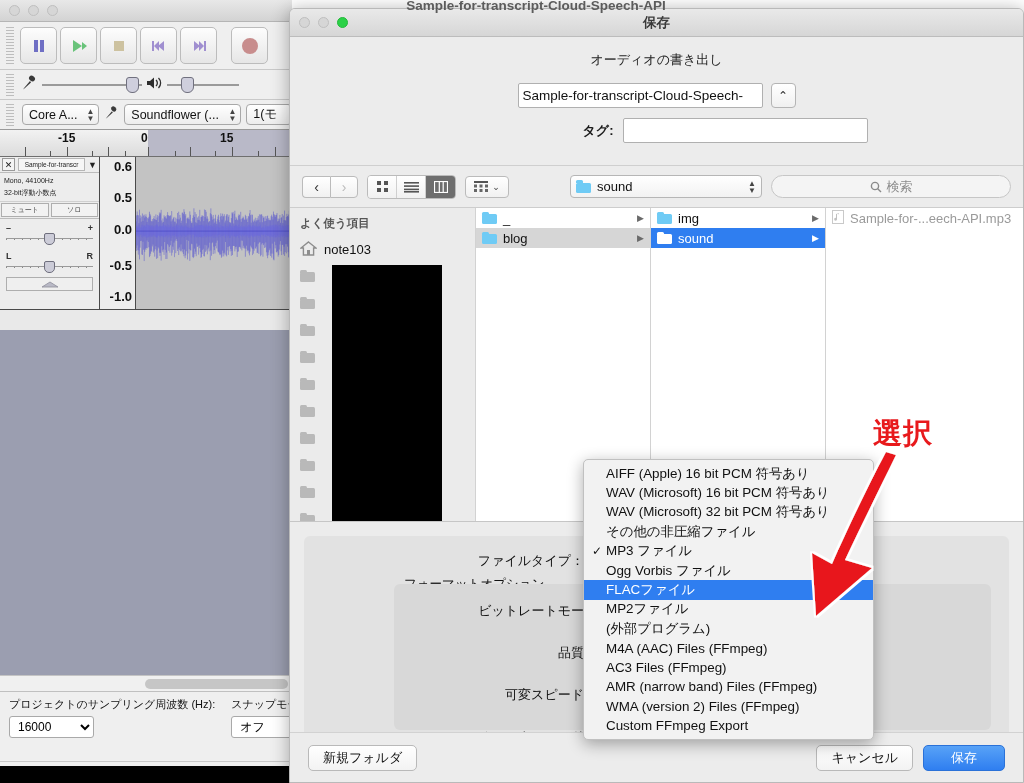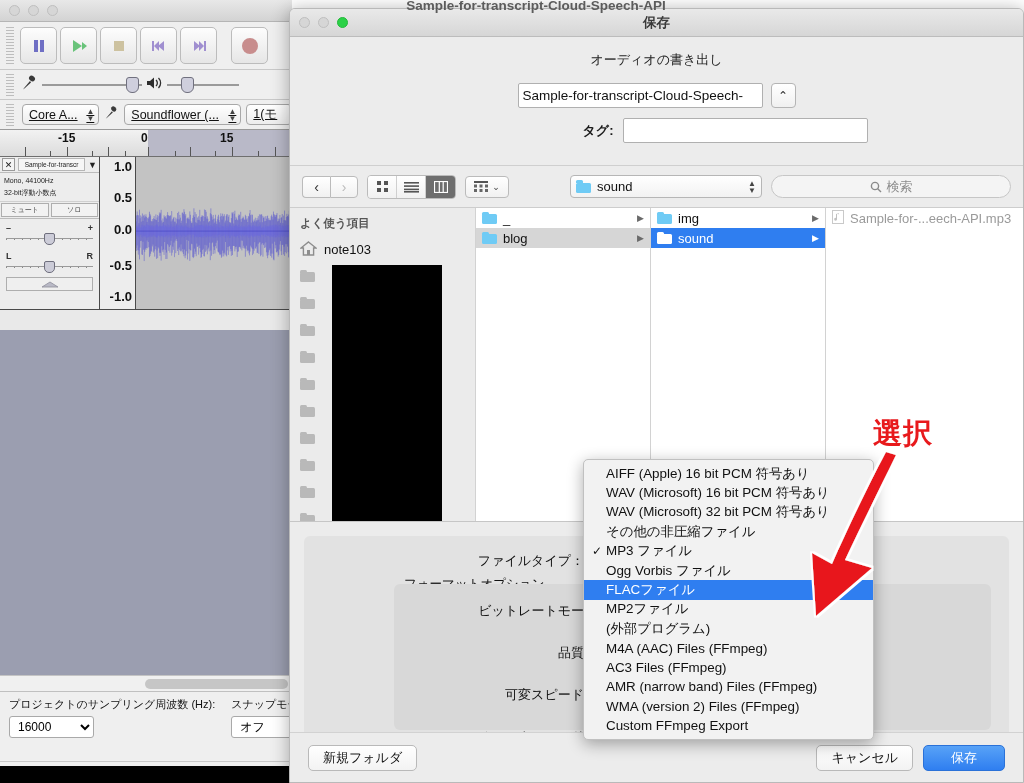--- a/index.html
+++ b/index.html
@@ -47,21 +47,21 @@
     border:1px solid #70707e;border-radius:3px 3px 6px 6px;top:-3px;
   }
   #aud-devices{
     height:30px;background:#efefef;border-bottom:1px solid #9a9a9a;
     display:flex;align-items:center;padding-left:6px;gap:5px;
   }
   .popupbtn{
     height:21px;border:1px solid #a8a8a8;border-radius:4px;
     background:linear-gradient(#ffffff,#ededed);
     font-size:12.5px;display:flex;align-items:center;
-    padding:0 4px 0 6px;gap:4px;color:#111;white-space:nowrap;overflow:hidden;text-decoration:underline;
+    padding:0 4px 0 6px;gap:4px;color:#111;white-space:nowrap;overflow:hidden;
   }
   .updown{ font-size:8px;line-height:7px;color:#444;display:flex;flex-direction:column;}
 
   #aud-ruler{
     height:27px;background:linear-gradient(#f2f2f2,#dcdcdc);
     border-bottom:1px solid #6f6f6f;position:relative;overflow:hidden;
     font-size:12px;font-weight:bold;color:#111;
   }
   #aud-ruler .sel{ position:absolute;left:148px;top:0;right:0;bottom:0;background:#b9b9c8;}
   .rl{ position:absolute;top:1px;}
@@ -408,21 +408,21 @@
         </div>
       </div>
       <div class="collapse">
         <svg width="18" height="7" viewBox="0 0 18 7">
             <path d="M1 6 L9 1 L17 6 Z" fill="#b9b9c6" stroke="#8d8d9b" stroke-width="0.8"></path>
           </svg>
       </div>
     </div>
 
     <div id="vruler">
-      <span style="top:2px">1.0</span>
+      <span style="top:2px">0.6</span>
       <span style="top:33px">0.5</span>
       <span style="top:65px">0.0</span>
       <span style="top:101px">-0.5</span>
       <span style="top:132px">-1.0</span>
     </div>
 
     <div id="wave">
       <svg class="waveinner" id="wavesvg" viewBox="0 0 160 153" preserveAspectRatio="none">
           <line x1="0" y1="66.10661690109717" x2="0" y2="93.31896398496767" stroke="#4a48d0" stroke-width="0.55" opacity="0.85"></line>
           <line x1="0.6" y1="59.93556102254284" x2="0.6" y2="96.26306641049288" stroke="#4a48d0" stroke-width="0.55" opacity="0.85"></line>

